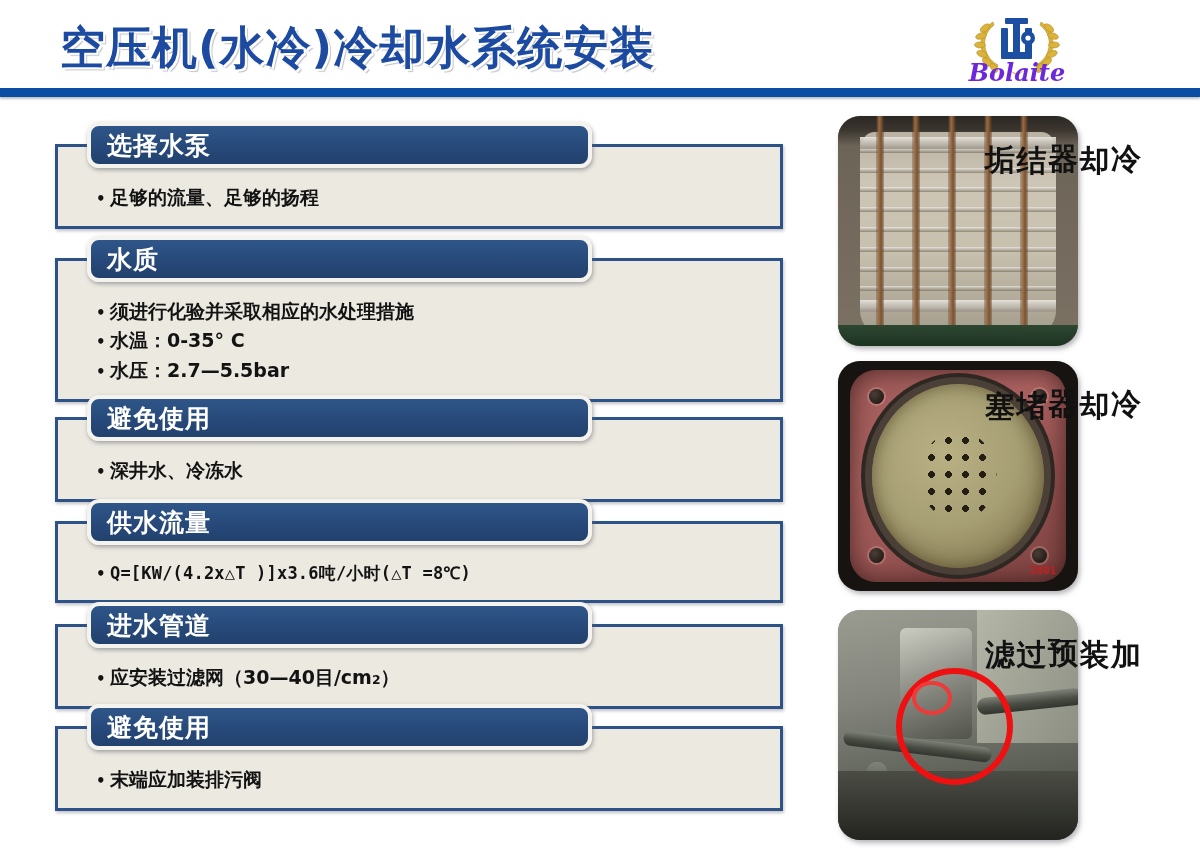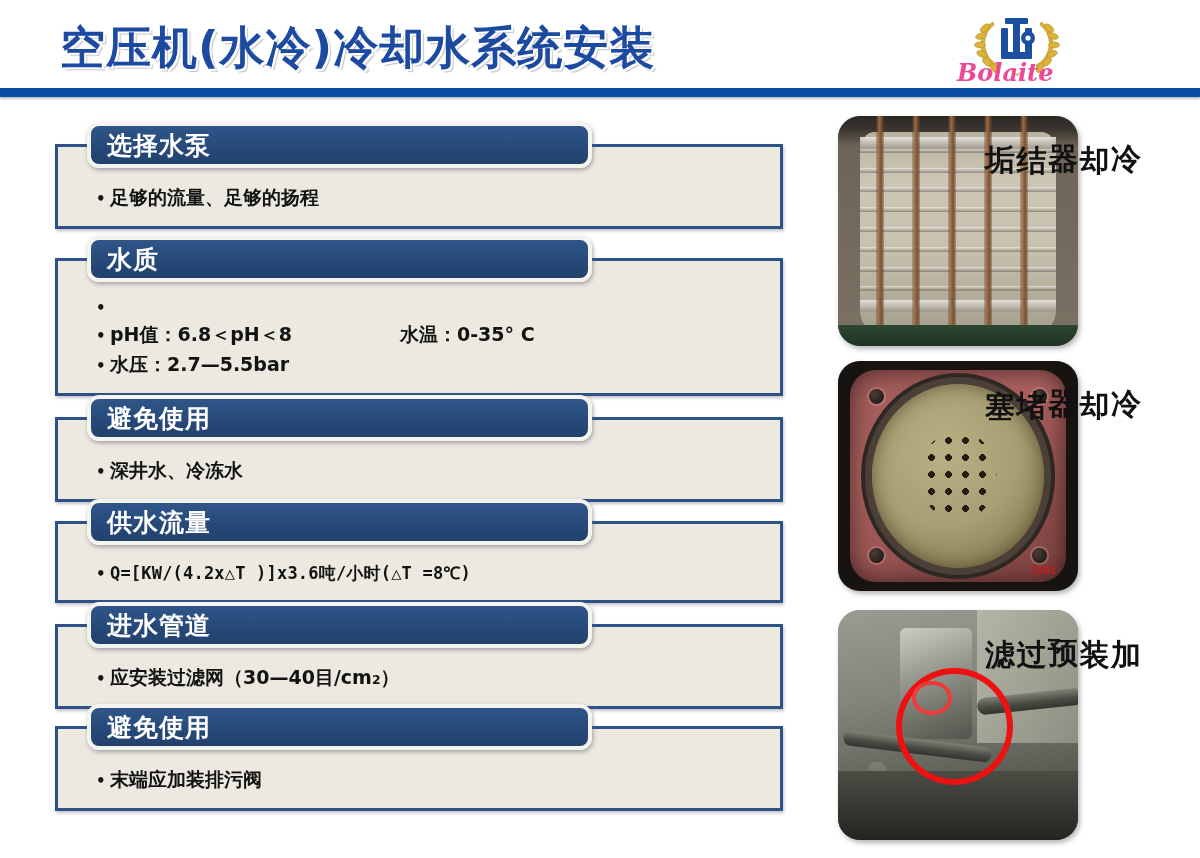--- a/index.html
+++ b/index.html
@@ -201,23 +201,23 @@
       <g fill="#1c4fa1">
         <rect x="44" y="24" width="7" height="30" rx="1"></rect>
         <rect x="56" y="18" width="7" height="36" rx="1"></rect>
         <rect x="68" y="24" width="7" height="30" rx="1"></rect>
         <rect x="44" y="48" width="31" height="7" rx="1"></rect>
         <rect x="48" y="14" width="23" height="6" rx="1"></rect>
         <circle cx="71" cy="34" r="7"></circle>
         <circle cx="71" cy="34" r="2.6" fill="#ffffff"></circle>
       </g>
     </svg>
-    <div style="position:absolute;left:0;top:54px;width:120px;
+    <div style="position:absolute;left:0;top:54px;width:120px;text-align:center;
                 font-family:'DejaVu Serif','Liberation Serif',serif;font-style:italic;
-                font-weight:bold;font-size:24px;color:#ec4899;">Bolaite</div>
+                font-weight:bold;font-size:24px;color:#6d28d9;">Bolaite</div>
   </div>
 </div>
 
 <div class="content">
 
   <div class="section" style="top:24px;">
     <div class="sec-body" style="min-height: 79px;">
       <div class="sec-lines">
         <div class="line">
           <span class="bullet">•</span>
@@ -228,24 +228,24 @@
     <div class="sec-head">
       <span class="sec-head-label">选择水泵</span>
     </div>
   </div>
 
   <div class="section" style="top:138px;">
     <div class="sec-body" style="min-height: 138px;">
       <div class="sec-lines">
         <div class="line">
           <span class="bullet">•</span>
-        </div>
-        <div class="line">
-          <span class="bullet">•</span>
-          <span class="line-a">pH值：6.8＜pH＜8</span>
+          <span class="line-a">须进行化验并采取相应的水处理措施</span>
+        </div>
+        <div class="line">
+          <span class="bullet">•</span>
           <span class="line-b">水温：0-35° C</span>
         </div>
         <div class="line">
           <span class="bullet">•</span>
           <span class="line-a">水压：2.7—5.5bar</span>
         </div>
       </div>
     </div>
     <div class="sec-head">
       <span class="sec-head-label">水质</span>

